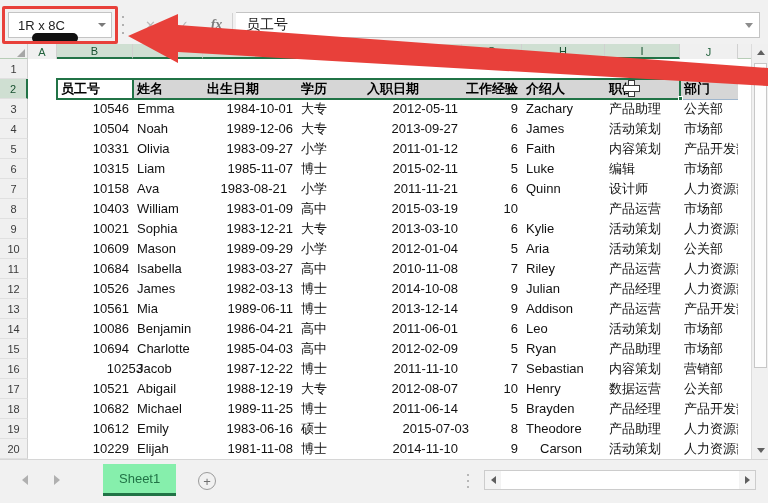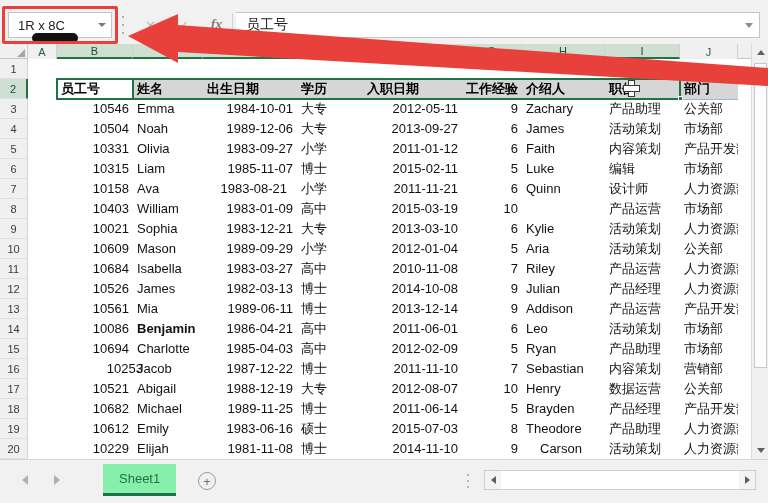--- a/index.html
+++ b/index.html
@@ -361,21 +361,21 @@
         <div class="cell num" style="left: 29px; width: 76px; top: 240px;">10561</div>
         <div class="cell txt" style="left: 105px; width: 70px; top: 240px;">Mia</div>
         <div class="cell num" style="left: 175px; width: 94px; top: 240px;">1989-06-11</div>
         <div class="cell txt" style="left: 269px; width: 66px; top: 240px;">博士</div>
         <div class="cell num" style="left: 335px; width: 99px; top: 240px;">2013-12-14</div>
         <div class="cell num" style="left: 434px; width: 60px; top: 240px;">9</div>
         <div class="cell txt" style="left: 494px; width: 83px; top: 240px;">Addison</div>
         <div class="cell txt" style="left: 577px; width: 75px; top: 240px;">产品运营</div>
         <div class="cell txt" style="left: 652px; width: 58px; top: 240px;">产品开发部</div>
         <div class="cell num" style="left: 29px; width: 76px; top: 260px;">10086</div>
-        <div class="cell txt" style="left: 105px; width: 70px; top: 260px; font-weight: bold;">Benjamin</div>
+        <div class="cell txt" style="left: 105px; width: 70px; top: 260px;">Benjamin</div>
         <div class="cell num" style="left: 175px; width: 94px; top: 260px;">1986-04-21</div>
         <div class="cell txt" style="left: 269px; width: 66px; top: 260px;">高中</div>
         <div class="cell num" style="left: 335px; width: 99px; top: 260px;">2011-06-01</div>
         <div class="cell num" style="left: 434px; width: 60px; top: 260px;">6</div>
         <div class="cell txt" style="left: 494px; width: 83px; top: 260px;">Leo</div>
         <div class="cell txt" style="left: 577px; width: 75px; top: 260px;">活动策划</div>
         <div class="cell txt" style="left: 652px; width: 58px; top: 260px;">市场部</div>
         <div class="cell num" style="left: 29px; width: 76px; top: 280px;">10694</div>
         <div class="cell txt" style="left: 105px; width: 70px; top: 280px;">Charlotte</div>
         <div class="cell num" style="left: 175px; width: 94px; top: 280px;">1985-04-03</div>
@@ -409,21 +409,21 @@
         <div class="cell txt" style="left: 269px; width: 66px; top: 340px;">博士</div>
         <div class="cell num" style="left: 335px; width: 99px; top: 340px;">2011-06-14</div>
         <div class="cell num" style="left: 434px; width: 60px; top: 340px;">5</div>
         <div class="cell txt" style="left: 494px; width: 83px; top: 340px;">Brayden</div>
         <div class="cell txt" style="left: 577px; width: 75px; top: 340px;">产品经理</div>
         <div class="cell txt" style="left: 652px; width: 58px; top: 340px;">产品开发部</div>
         <div class="cell num" style="left: 29px; width: 76px; top: 360px;">10612</div>
         <div class="cell txt" style="left: 105px; width: 70px; top: 360px;">Emily</div>
         <div class="cell num" style="left: 175px; width: 94px; top: 360px;">1983-06-16</div>
         <div class="cell txt" style="left: 269px; width: 66px; top: 360px;">硕士</div>
-        <div class="cell num" style="left: 335px; width: 99px; top: 360px;">2015-07-03</div>
+        <div class="cell num" style="left: 346px; width: 99px; top: 360px;">2015-07-03</div>
         <div class="cell num" style="left: 434px; width: 60px; top: 360px;">8</div>
         <div class="cell txt" style="left: 494px; width: 83px; top: 360px;">Theodore</div>
         <div class="cell txt" style="left: 577px; width: 75px; top: 360px;">产品助理</div>
         <div class="cell txt" style="left: 652px; width: 58px; top: 360px;">人力资源部</div>
         <div class="cell num" style="left: 29px; width: 76px; top: 380px;">10229</div>
         <div class="cell txt" style="left: 105px; width: 70px; top: 380px;">Elijah</div>
         <div class="cell num" style="left: 175px; width: 94px; top: 380px;">1981-11-08</div>
         <div class="cell txt" style="left: 269px; width: 66px; top: 380px;">博士</div>
         <div class="cell num" style="left: 335px; width: 99px; top: 380px;">2014-11-10</div>
         <div class="cell num" style="left: 434px; width: 60px; top: 380px;">9</div>

